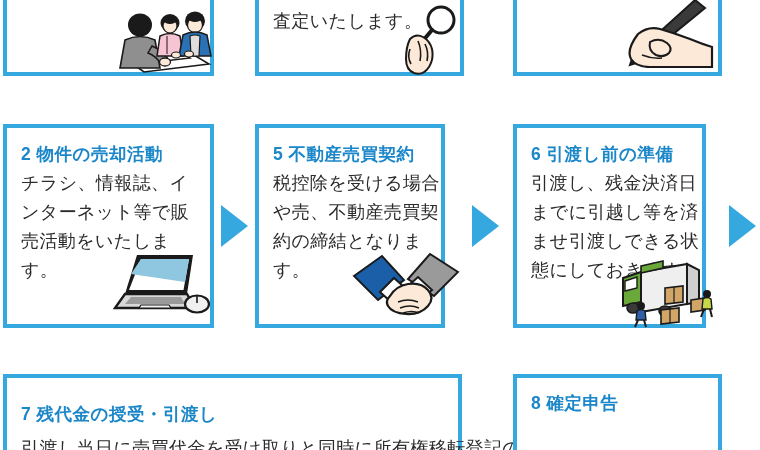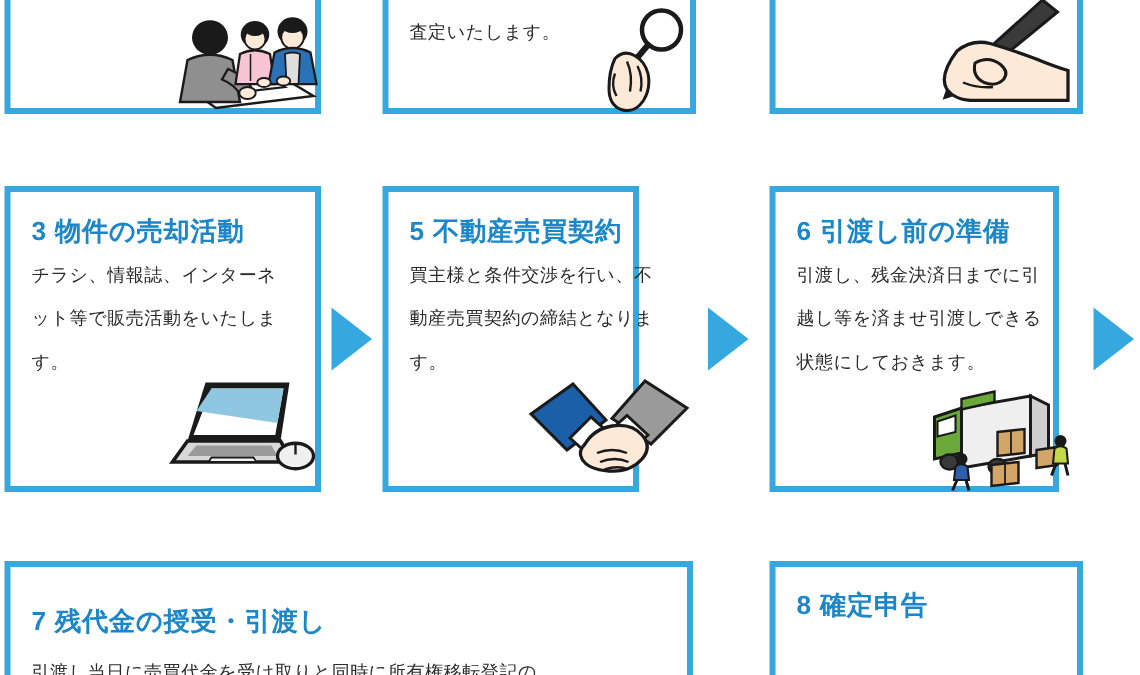--- a/index.html
+++ b/index.html
@@ -39,21 +39,21 @@
     font-size: 17.5px;
     letter-spacing: 0.5px;
     white-space: nowrap;
     line-height: 1;
   }
 
   .card-body {
     position: absolute;
     left: 14px;
     color: #2b2b2b;
-    font-size: 12px;
+    font-size: 18px;
     line-height: 29px;
     letter-spacing: 0.4px;
     white-space: pre-wrap;
     text-align: left;
   }
 
   
   .arrow {
     position: absolute;
     width: 0;
@@ -129,44 +129,44 @@
         <path d="M28 58 L34 64 L25 67 Z" fill="#1a1a1a"></path>
 
         <path d="M33 36 q10 -8 22 -5 q14 4 30 10 q12 5 22 8 l0 20 l-62 0 q-14 0 -19 -8 q-5 -9 7 -25 Z" fill="#fde9d8" stroke="#1a1a1a" stroke-width="2.2"></path>
         <path d="M45 44 q9 -5 17 1 q6 5 2 10 q-5 5 -13 2 q-8 -4 -6 -13 Z" fill="#fde9d8" stroke="#1a1a1a" stroke-width="2"></path>
         <path d="M37 57 q10 4 20 3" fill="none" stroke="#1a1a1a" stroke-width="1.6"></path>
       </svg>
     </div>
   </div>
 
   <div class="card" style="left:3px; top:124px; width:211px; height:204px;">
-    <div class="card-title" style="top:18px;">3 物件の売却活動</div>
+    <div class="card-title" style="top:18px;">2 物件の売却活動</div>
     <div class="card-body" style="top:41px; width:174px;">チラシ、情報誌、インターネット等で販売活動をいたします。</div>
     <div class="illo" style="left:104px; top:123px;">
       <svg width="100" height="68" viewBox="0 0 100 68">
 
         <path d="M26 4 L82 4 L76 43 L14 43 Z" fill="#1a1a1a"></path>
         <path d="M30 8 L78 8 L72.5 39 L18 39 Z" fill="#ffffff"></path>
         <path d="M30 8 L78 8 L74 31 L20 23 Z" fill="#8fc6e0"></path>
 
         <path d="M14 43 L76 43 L84 57 L4 57 Z" fill="#d8d8d8" stroke="#1a1a1a" stroke-width="2.4"></path>
         <path d="M20 46 L70 46 L74 53 L14 53 Z" fill="#9a9a9a"></path>
         <path d="M30 54 L58 54 L60 57 L28 57 Z" fill="#f2f2f2" stroke="#1a1a1a" stroke-width="1.2"></path>
 
         <ellipse cx="86" cy="53" rx="12" ry="8.5" fill="#f0f0f0" stroke="#1a1a1a" stroke-width="2.2"></ellipse>
         <path d="M86 45 L86 52" stroke="#1a1a1a" stroke-width="1.6"></path>
       </svg>
     </div>
   </div>
 
   <div class="arrow" style="left:221px; top:205px;"></div>
 
-  <div class="card" style="left:255px; top:124px; width:171px; height:204px;">
+  <div class="card" style="left:255px; top:124px; width:190px; height:204px;">
     <div class="card-title" style="top:18px;">5 不動産売買契約</div>
-    <div class="card-body" style="top:41px; width:174px;">買主様と条件交渉を行い、不動産売買契約の締結となります。</div>
+    <div class="card-body" style="top:41px; width:174px;">税控除を受ける場合や売、不動産売買契約の締結となります。</div>
     <div class="illo" style="left:93px; top:122px;">
       <svg width="108" height="70" viewBox="0 0 108 70">
 
         <path d="M2 26 L30 6 L52 30 L26 50 Z" fill="#1a5fa8" stroke="#1a1a1a" stroke-width="2"></path>
         <path d="M28 42 L42 28 L52 37 L38 51 Z" fill="#ffffff" stroke="#1a1a1a" stroke-width="2"></path>
 
         <path d="M106 22 L78 4 L56 29 L82 46 Z" fill="#9a9a9a" stroke="#1a1a1a" stroke-width="2"></path>
         <path d="M80 40 L66 27 L56 36 L70 49 Z" fill="#ffffff" stroke="#1a1a1a" stroke-width="2"></path>
 
         <path d="M38 46 q6 -10 18 -12 q13 -2 20 6 q7 8 0 16 q-8 9 -22 8 q-14 -1 -18 -8 q-3 -5 2 -10 Z" fill="#fde9d8" stroke="#1a1a1a" stroke-width="2.2"></path>

